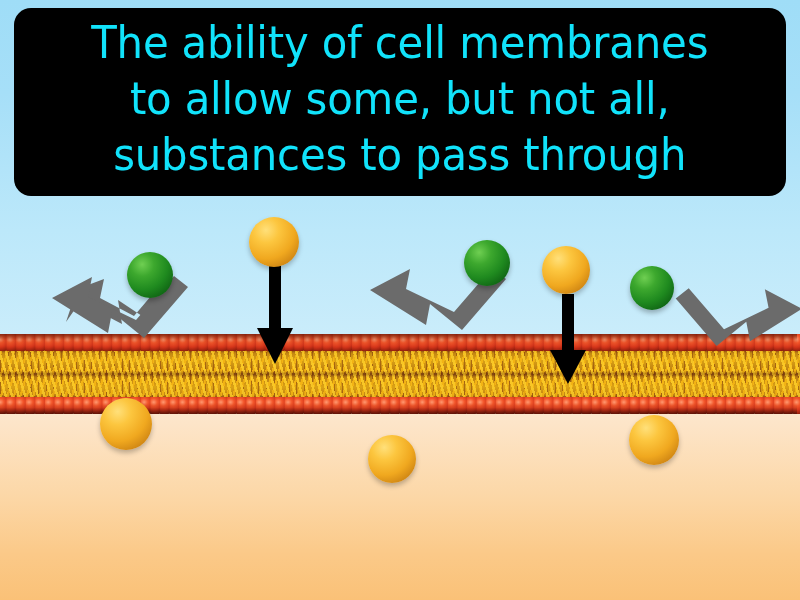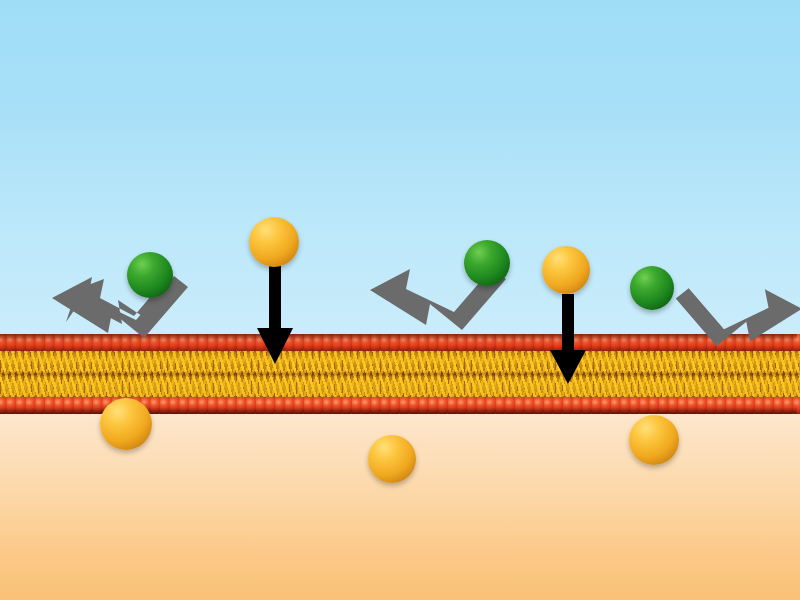--- a/index.html
+++ b/index.html
@@ -139,14 +139,19 @@
 
   <svg class="arrow-svg" style="left:549px;top:294px;width:38px;height:92px;" viewBox="0 0 38 92">
     <path d="M13 0 L25 0 L25 56 L37 56 L19 90 L1 56 L13 56 Z" fill="#000000"></path>
   </svg>
   <div class="sphere yellow" style="left:542px;top:246px;width:48px;height:48px;"></div>
 
   <div class="sphere yellow" style="left:100px;top:398px;width:52px;height:52px;"></div>
   <div class="sphere yellow" style="left:368px;top:435px;width:48px;height:48px;"></div>
   <div class="sphere yellow" style="left:629px;top:415px;width:50px;height:50px;"></div>
 
+  <div class="title-card">
+    <div class="title-text">The ability of cell membranes
+to allow some, but not all,
+substances to pass through</div>
+  </div>
 
 </div>
 
 </body></html>

